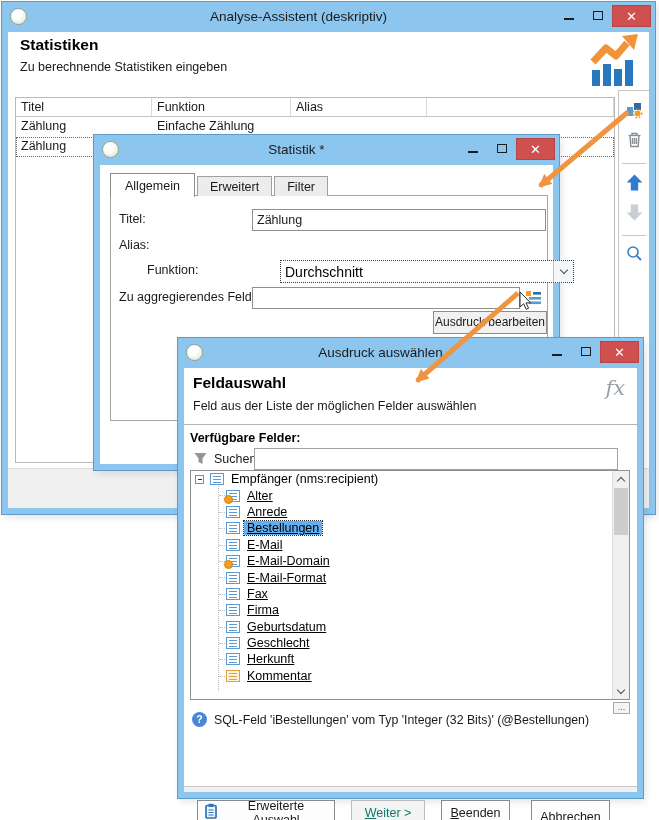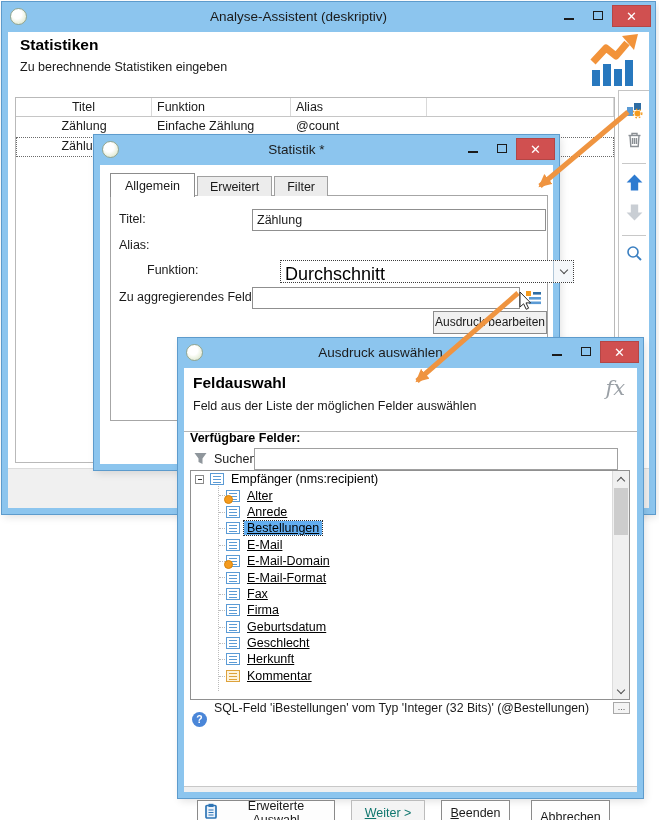--- a/index.html
+++ b/index.html
@@ -23,49 +23,49 @@
   
   #main-win{left:2px;top:2px;width:653px;height:512px;z-index:1;}
   .page-heading{position:absolute;left:12px;top:4px;font-size:15.5px;font-weight:bold;color:#000;}
   .page-sub{position:absolute;left:12px;top:28px;font-size:12.5px;color:#1a1a1a;}
   .big-chart{position:absolute;right:8px;top:2px;}
   .mtable{position:absolute;left:7px;top:65px;width:600px;height:366px;border:1px solid #b9b9b9;background:#fff;font-size:12.5px;color:#1a1a1a;}
   .mtr{display:flex;height:20px;line-height:19px;}
   .mtr.head{height:19px;border-bottom:1px solid #c6c6c6;}
   .mtr.head .mtd{border-right:1px solid #d9d9d9;}
   .mtd{padding:0 5px;overflow:hidden;white-space:nowrap;}
-  .c1{width:136px;text-align:center;} .c2{width:139px;} .c3{width:136px;} .c4{flex:1;}
+  .c1{width:136px;} .c2{width:139px;} .c3{width:136px;} .c4{flex:1;}
   .mtr.sel-dotted{outline:1px dotted #6a6a6a;outline-offset:-1px;}
   .mtoolbar{position:absolute;right:0;top:58px;bottom:40px;width:31px;border-left:1px solid #c4c4c4;border-top:1px solid #c4c4c4;
     display:flex;flex-direction:column;align-items:center;padding-top:10px;gap:7px;background:#fff;}
   .tb-sep{width:24px;border-top:1px solid #c8c8c8;margin:2px 0;}
   .mfooter{position:absolute;left:0;right:0;bottom:0;height:40px;background:#f0f0f0;border-top:1px solid #dcdcdc;}
 
   
   #stat-win{left:94px;top:135px;width:465px;height:335px;z-index:2;}
   .tabs{position:absolute;left:10px;top:7px;display:flex;align-items:flex-end;z-index:3;}
   .tab{padding:3px 12px 4px;font-size:12.5px;color:#1a1a1a;background:#ececec;border:1px solid #a0a0a0;border-bottom:none;margin-right:2px;height:20px;}
   .tab.active{background:#fff;border:1px solid #8c8c8c;border-bottom:none;height:24px;padding:5px 14px 4px;position:relative;top:1px;}
   .tabpage{position:absolute;left:10px;top:30px;width:438px;height:226px;border:1px solid #a6a6a6;background:#fff;}
   .frow{position:absolute;left:0;right:0;height:22px;}
   .flabel{position:absolute;left:8px;top:3px;font-size:12.5px;color:#1a1a1a;white-space:nowrap;}
   .finput{position:absolute;left:141px;top:0;height:22px;border:1px solid #8f8f8f;background:#fff;font-size:12.5px;padding:0 4px;color:#1a1a1a;}
   .combo{position:absolute;left:141px;top:0;width:294px;height:23px;border:1px dotted #3c3c3c;background:#fff;display:flex;}
-  .combo .val{flex:1;font-size:18px;padding:3px 4px 0;color:#000;}
+  .combo .val{flex:1;font-size:14px;padding:3px 4px 0;color:#000;}
   .combo .dd{width:20px;border-left:1px solid #b0c6d8;background:#f4f7fa;display:flex;align-items:center;justify-content:center;}
   .chv-down{width:6px;height:6px;border-right:1.5px solid #4a4a4a;border-bottom:1.5px solid #4a4a4a;transform:rotate(45deg);margin-top:-3px;}
   .fld-btn{position:absolute;left:413px;top:1px;width:18px;height:19px;display:flex;align-items:center;justify-content:center;background:#fff;}
 
   
   #tooltip{position:absolute;left:433px;top:311px;width:114px;height:23px;background:#f1f1f1;border:1px solid #8c8c8c;
     font-size:12px;color:#1a1a1a;text-align:center;line-height:21px;z-index:5;white-space:nowrap;}
 
   
   #expr-win{left:178px;top:338px;width:465px;height:460px;z-index:6;}
-  .xhead{position:absolute;left:0;right:0;top:0;height:64px;border-bottom:1px solid #b4b4b4;background:#fff;}
+  .xhead{position:absolute;left:0;right:0;top:0;height:57px;border-bottom:1px solid #b4b4b4;background:#fff;}
   .xhead .h1{position:absolute;left:9px;top:6px;font-size:15.5px;font-weight:bold;color:#000;}
   .xhead .h2{position:absolute;left:9px;top:31px;font-size:12.5px;color:#1a1a1a;}
   .fx{position:absolute;right:12px;top:8px;font-family:"DejaVu Serif",serif;font-style:italic;font-size:21px;color:#9aa0a6;}
   .avail{position:absolute;left:6px;top:63px;font-size:12.5px;font-weight:bold;color:#000;}
   .srow-label{position:absolute;left:30px;top:84px;font-size:12.5px;color:#1a1a1a;}
   .srow-input{position:absolute;left:70px;top:80px;width:364px;height:22px;border:1px solid #a0a0a0;font-size:12.5px;padding:0 4px;}
   .funnel{position:absolute;left:10px;top:83px;}
 
   .tree{position:absolute;left:6px;top:102px;width:440px;height:230px;border:1px solid #909090;background:#fff;overflow:hidden;}
   .tree-inner{position:absolute;left:0;top:0;right:17px;bottom:0;}
@@ -88,21 +88,21 @@
   .sb-btn{position:absolute;left:0;right:0;height:16px;display:flex;align-items:center;justify-content:center;}
   .sb-btn.up{top:0;} .sb-btn.down{bottom:0;}
   .chv-up7{width:6px;height:6px;border-left:1.5px solid #505050;border-top:1.5px solid #505050;transform:rotate(45deg);margin-top:3px;}
   .chv-dn7{width:6px;height:6px;border-right:1.5px solid #505050;border-bottom:1.5px solid #505050;transform:rotate(45deg);margin-bottom:3px;}
   .sb-thumb{position:absolute;left:1px;right:1px;top:17px;height:47px;background:#cdcdcd;}
   .grip{position:absolute;left:429px;top:334px;width:17px;height:12px;border:1px solid #a8a8a8;background:#f4f4f4;
     font-size:9px;line-height:8px;text-align:center;color:#555;}
 
   .help-ic{position:absolute;left:8px;top:344px;width:15px;height:15px;border-radius:50%;background:#4a86d8;color:#fff;
     font-size:10.5px;font-weight:bold;text-align:center;line-height:15px;}
-  .status-line{position:absolute;left:30px;top:333px;right:8px;font-size:12.3px;color:#1a1a1a;white-space:nowrap;overflow:hidden;}
+  .status-line{position:absolute;left:30px;top:345px;right:8px;font-size:12.3px;color:#1a1a1a;white-space:nowrap;overflow:hidden;}
 
   .xfooter{position:absolute;left:0;right:0;top:378px;bottom:0;background:#f0f0f0;border-top:1px solid #c8c8c8;margin-top:40px;}
   .btn{position:absolute;top:13px;height:25px;background:#fdfdfd;border:1px solid #8a8a8a;font-size:12.5px;color:#1a1a1a;
     display:flex;align-items:center;justify-content:center;gap:6px;padding:0 6px;}
   .btn.disabled{background:#f4f4f4;border-color:#bcbcbc;color:#0f766e;}
   .u{text-decoration:underline;}
 
   .overlay{position:absolute;left:0;top:0;z-index:20;pointer-events:none;}
 </style>
 </head>
@@ -141,21 +141,20 @@
       <div class="mtable">
         <div class="mtr head">
           <div class="mtd c1">Titel</div>
           <div class="mtd c2">Funktion</div>
           <div class="mtd c3">Alias</div>
           <div class="mtd c4"></div>
         </div>
         <div class="mtr">
           <div class="mtd c1">Zählung</div>
           <div class="mtd c2">Einfache Zählung</div>
-          <div class="mtd c3">@count</div>
           <div class="mtd c4"></div>
         </div>
         <div class="mtr sel-dotted">
           <div class="mtd c1">Zählung</div>
           <div class="mtd c2"></div>
           <div class="mtd c3"></div>
           <div class="mtd c4"></div>
         </div>
       </div>
 

